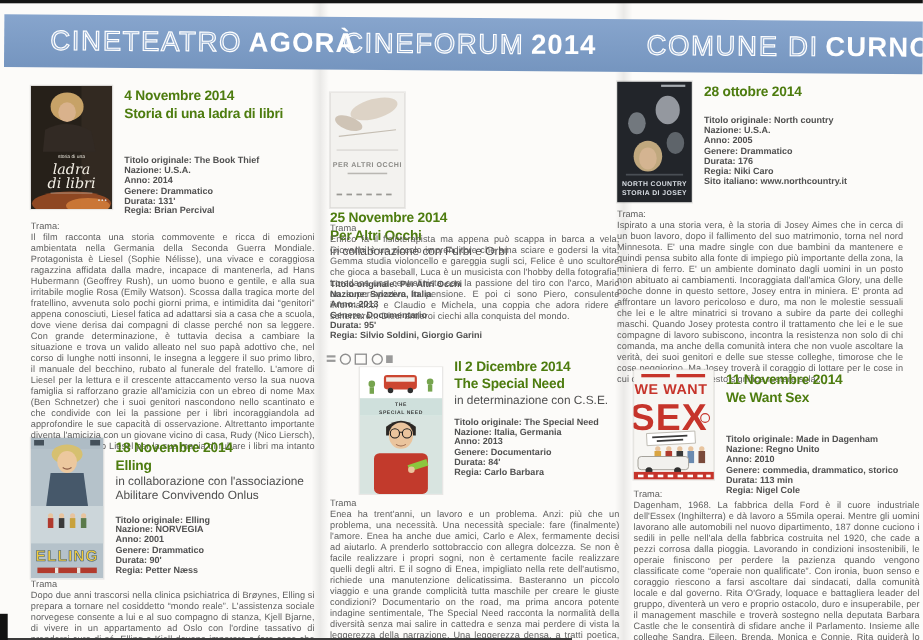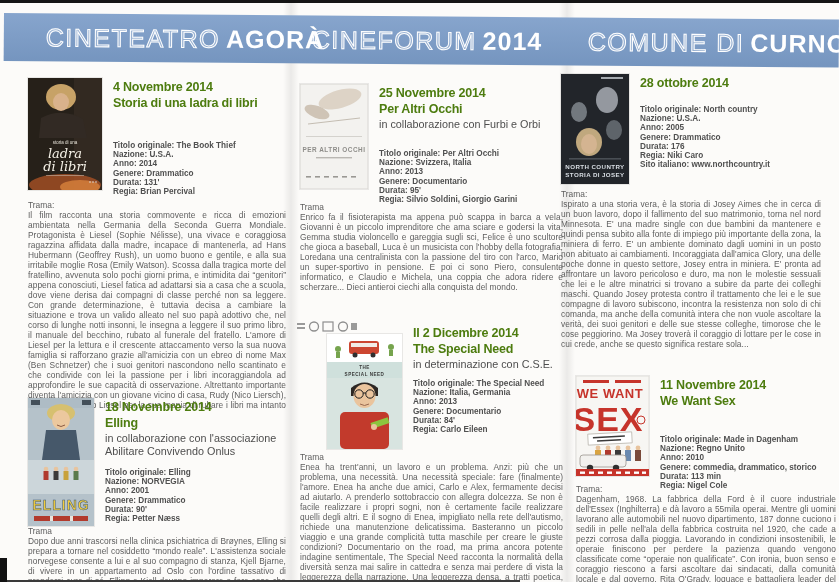--- a/index.html
+++ b/index.html
@@ -149,21 +149,21 @@
         <div>Durata: 90'</div>
         <div>Regia: Petter Næss</div>
       </div>
     </div>
   </div>
   <div class="trama-label">Trama</div>
   <div class="trama-text">Dopo due anni trascorsi nella clinica psichiatrica di Brøynes, Elling si prepara a tornare nel cosiddetto “mondo reale”. L'assistenza sociale norvegese consente a lui e al suo compagno di stanza, Kjell Bjarne, di vivere in un appartamento ad Oslo con l'ordine tassativo di prendersi cura di sé. Elling e Kjell devono imparare a fare cose che per noi sono del tutto normali</div>
 </div>
 
 <div class="film" style="left:300px;top:84px;width:263px;">
-  <div class="film-head" style="height:118px;">
+  <div class="film-head" style="height:118px;flex-direction:column;">
     <svg class="poster" width="68" height="105" viewBox="0 0 68 105">
       <rect width="68" height="105" fill="#f3f2ef" stroke="#d8d6d2"></rect>
       <ellipse cx="40" cy="15" rx="22" ry="9" fill="#ddd3c6" transform="rotate(-15 40 15)"></ellipse>
       <ellipse cx="17" cy="28" rx="13" ry="6" fill="#cfc4b6" transform="rotate(20 17 28)"></ellipse>
       <line x1="8" y1="40" x2="60" y2="34" stroke="#c4bdb2" stroke-width="1"></line>
       <rect x="6" y="52" width="56" height="0.8" fill="#cccac5"></rect>
       <text x="34" y="68" text-anchor="middle" font-size="6.4" font-weight="bold" fill="#8e8d89" style="letter-spacing:0.5px" font-family="Liberation Sans, sans-serif">PER ALTRI OCCHI</text>
       <rect x="16" y="73" width="36" height="1.4" fill="#b9b7b2"></rect>
       <g fill="#9a9893">
         <rect x="6" y="92" width="5" height="1.6"></rect>
@@ -230,21 +230,21 @@
     <div class="info">
       <div class="film-date">Il 2 Dicembre 2014</div>
       <div class="film-title">The Special Need</div>
       <div class="film-sub">in determinazione con C.S.E.</div>
       <div class="meta" style="margin-top:8px;">
         <div>Titolo originale: The Special Need</div>
         <div>Nazione: Italia, Germania</div>
         <div>Anno: 2013</div>
         <div>Genere: Documentario</div>
         <div>Durata: 84'</div>
-        <div>Regia: Carlo Eileen</div>
+        <div>Regia: Carlo Barbara</div>
       </div>
     </div>
   </div>
   <div class="trama-label">Trama</div>
   <div class="trama-text">Enea ha trent'anni, un lavoro e un problema. Anzi: più che un problema, una necessità. Una necessità speciale: fare (finalmente) l'amore. Enea ha anche due amici, Carlo e Alex, fermamente decisi ad aiutarlo. A prenderlo sottobraccio con allegra dolcezza. Se non è facile realizzare i propri sogni, non è certamente facile realizzare quelli degli altri. E il sogno di Enea, impigliato nella rete dell'autismo, richiede una manutenzione delicatissima. Basteranno un piccolo viaggio e una grande complicità tutta maschile per creare le giuste condizioni? Documentario on the road, ma prima ancora potente indagine sentimentale, The Special Need racconta la normalità della diversità senza mai salire in cattedra e senza mai perdere di vista la leggerezza della narrazione. Una leggerezza densa, a tratti poetica, dentro cui ognuno può riconoscere gli entusiasmi, i dubbi e le fragilità della vita quotidiana</div>
 </div>
 
 <div class="film" style="left:561px;top:74px;width:260px;">
   <div class="film-head" style="height:115px;">
     <svg class="poster" width="68" height="110" viewBox="0 0 68 110">
@@ -270,21 +270,21 @@
         <div>Regia: Niki Caro</div>
         <div>Sito italiano: www.northcountry.it</div>
       </div>
     </div>
   </div>
   <div class="trama-label">Trama:</div>
   <div class="trama-text">Ispirato a una storia vera, è la storia di Josey Aimes che in cerca di un buon lavoro, dopo il fallimento del suo matrimonio, torna nel nord Minnesota. E' una madre single con due bambini da mantenere e quindi pensa subito alla fonte di impiego più importante della zona, la miniera di ferro. E' un ambiente dominato dagli uomini in un posto non abituato ai cambiamenti. Incoraggiata dall'amica Glory, una delle poche donne in questo settore, Josey entra in miniera. E' pronta ad affrontare un lavoro pericoloso e duro, ma non le molestie sessuali che lei e le altre minatrici si trovano a subire da parte dei colleghi maschi. Quando Josey protesta contro il trattamento che lei e le sue compagne di lavoro subiscono, incontra la resistenza non solo di chi comanda, ma anche della comunità intera che non vuole ascoltare la verità, dei suoi genitori e delle sue stesse colleghe, timorose che le cose peggiorino. Ma Josey troverà il coraggio di lottare per le cose in cui crede, anche se questo significa restare sola...</div>
 </div>
 
 <div class="film" style="left:576px;top:336px;width:260px;">
-  <div class="film-head" style="height:108px;margin-top:40px;">
+  <div class="film-head" style="height:108px;">
     <svg class="poster" width="73" height="100" viewBox="0 0 73 100">
       <rect width="73" height="100" fill="#f7f6f3" stroke="#e0ded9"></rect>
       <rect x="7" y="4" width="26" height="3" fill="#c6342b"></rect>
         <rect x="39" y="4" width="26" height="3" fill="#c6342b"></rect>
       <text x="34" y="22" text-anchor="middle" font-size="13" font-weight="bold" fill="#c6342b" style="letter-spacing:0.5px" font-family="Liberation Sans, sans-serif">WE WANT</text>
       <text x="32" y="55" text-anchor="middle" font-size="34" font-weight="bold" fill="#c6342b" style="letter-spacing:1px" font-family="Liberation Sans, sans-serif">SEX</text>
       <circle cx="65" cy="44" r="4" fill="none" stroke="#c6342b" stroke-width="1"></circle>
       <g transform="rotate(-3 34 63)">
         <rect x="12" y="57" width="44" height="11" fill="#ffffff" stroke="#b8b4ac" stroke-width="0.8"></rect>
         <rect x="17" y="60" width="32" height="1.6" fill="#3a3a3a"></rect>

